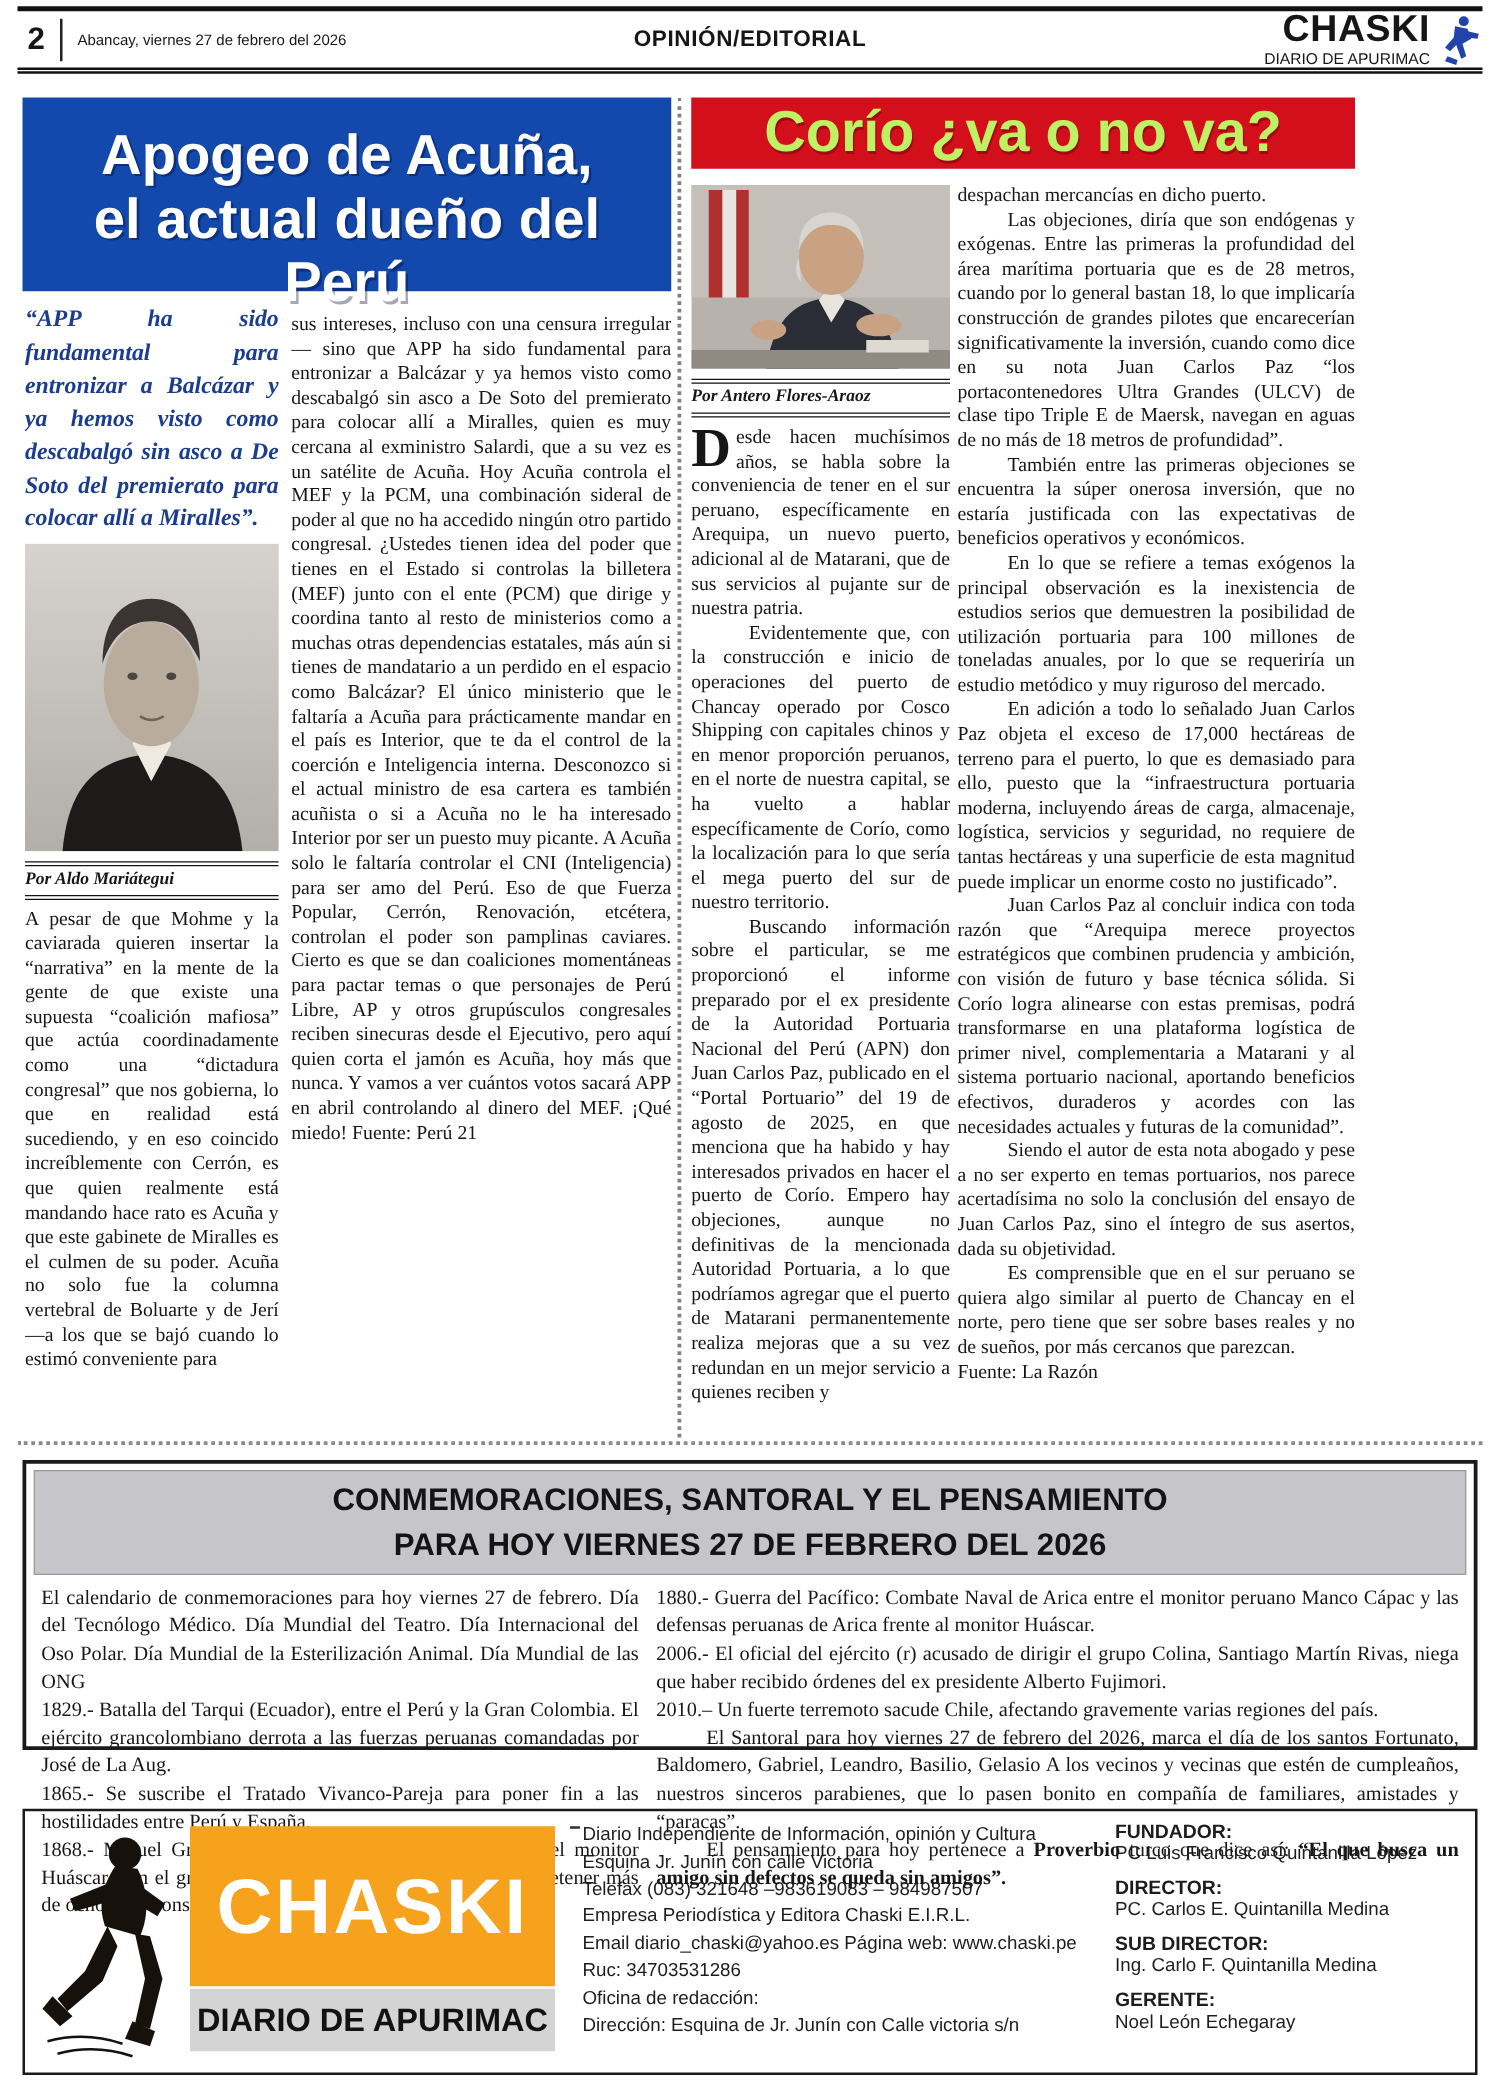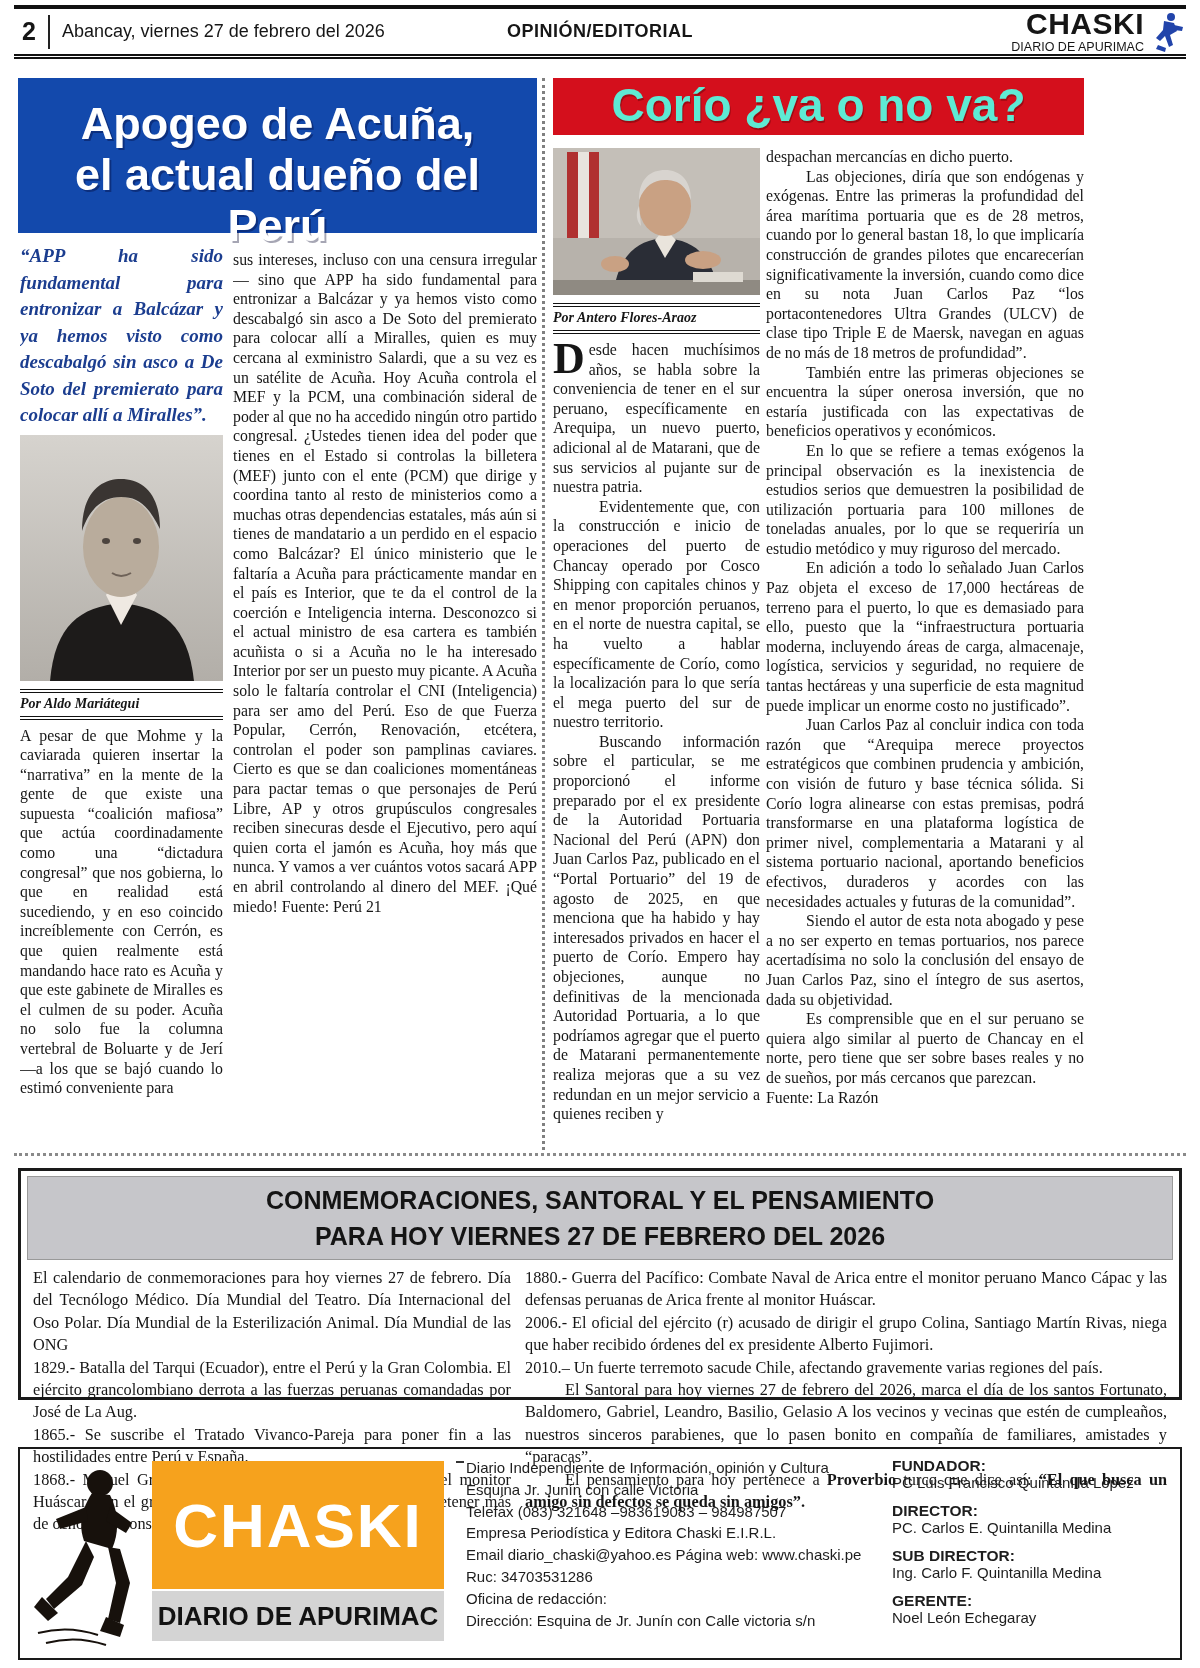--- a/index.html
+++ b/index.html
@@ -9,21 +9,21 @@
   *{margin:0;padding:0;box-sizing:border-box;}
   body{background:#ffffff;font-family:"Liberation Serif",serif;color:#161616;}
   .page{position:relative;width:1200px;height:1668px;background:#fff;overflow:hidden;}
 
   
   .topbar{position:absolute;top:5px;left:14px;right:14px;height:54px;
     border-top:4px solid var(--ink);border-bottom:5px double var(--ink);
     display:flex;align-items:center;font-family:"Liberation Sans",sans-serif;}
   .pagenum{font-size:25px;font-weight:bold;padding:0 12px 0 8px;}
   .topbar .vsep{width:2px;height:34px;background:#222;margin-right:12px;}
-  .dateline{font-size:18px;}
+  .dateline{font-size:12px;}
   .section-title{position:absolute;left:0;right:0;text-align:center;font-size:18px;font-weight:bold;letter-spacing:.5px;}
   .masthead{margin-left:auto;display:flex;align-items:center;gap:6px;z-index:2;background:transparent;}
   .masthead .mtxt{text-align:right;line-height:1;}
   .masthead .mname{font-size:30px;font-weight:900;letter-spacing:.5px;}
   .masthead .msub{font-size:12.5px;margin-top:2px;}
 
   
   .bodytxt{font-size:15.8px;line-height:19.6px;text-align:justify;}
   .byline{border-top:4px double #111;border-bottom:4px double #111;
     padding:3px 0 4px 0;font-size:14px;font-weight:bold;font-style:italic;margin:8px 0 6px 0;}
@@ -36,21 +36,21 @@
   .col-a{position:absolute;left:20px;top:243px;width:203px;height:907px;overflow:hidden;}
   .quote{color:var(--navy);font-weight:bold;font-style:italic;font-size:19px;line-height:26.5px;text-align:justify;}
   .photo-a{width:203px;height:246px;margin-top:6px;}
   .col-b{position:absolute;left:233px;top:250px;width:304px;height:900px;overflow:hidden;}
 
   
   .vdiv{position:absolute;left:542px;top:78px;height:1072px;border-left:3px dotted #808080;}
 
   
   .title-red{position:absolute;left:553px;top:78px;width:531px;height:57px;background:var(--red);
-    color:#5eead4;font-family:"Liberation Sans",sans-serif;font-weight:bold;font-size:46px;line-height:55px;
+    color:#bef264;font-family:"Liberation Sans",sans-serif;font-weight:bold;font-size:46px;line-height:55px;
     text-align:center;text-shadow:1px 2px 0 rgba(60,0,0,.35);}
   .col-c{position:absolute;left:553px;top:148px;width:207px;height:1002px;overflow:hidden;}
   .photo-c{width:207px;height:147px;}
   .col-d{position:absolute;left:766px;top:147px;width:318px;height:1003px;overflow:hidden;}
   .col-d p{margin:0;}
   .indent{text-indent:40px;}
   .indent-lg{text-indent:46px;}
   .dropcap{float:left;font-size:44px;line-height:34px;font-weight:bold;padding:2px 4px 0 0;}
 
   

